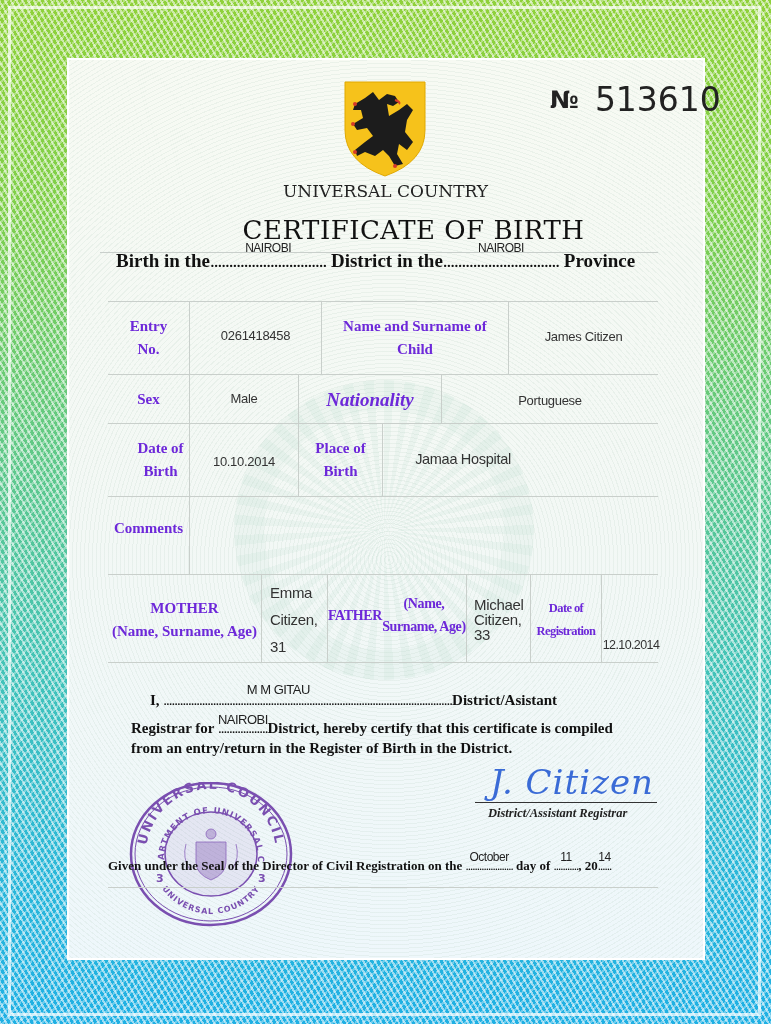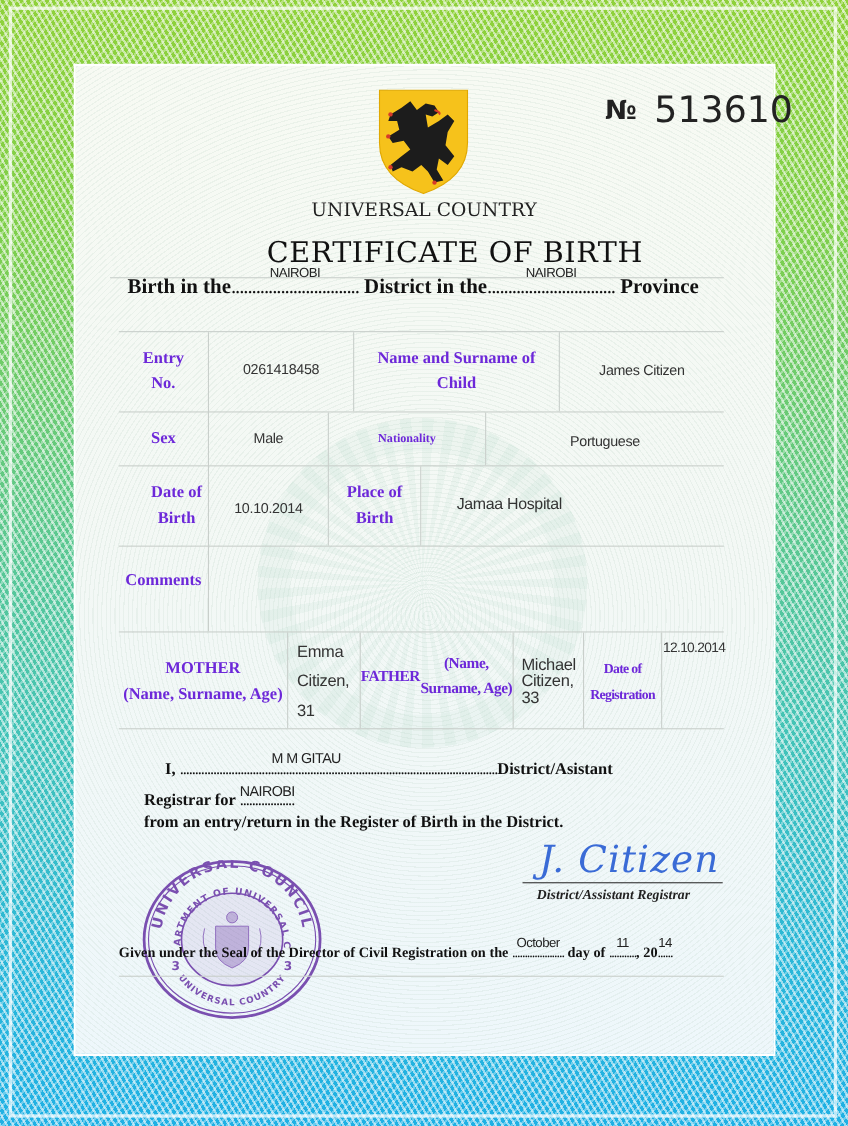--- a/index.html
+++ b/index.html
@@ -116,21 +116,21 @@
     <span style="width:50px;">Entry No.</span>
   </div>
 <div class="val" style="left:190px;top:302px;width:131px;height:66px;">0261418458</div>
 <div class="label" style="left:322px;top:302px;width:186px;height:72px;font-size:15px;">
     <span style="width:150px;">Name and Surname of Child</span>
   </div>
 <div class="val" style="left:509px;top:302px;width:149px;height:68px;">James Citizen</div>
 
 <div class="label" style="left:108px;top:375px;width:81px;height:48px;font-size:15px;">Sex</div>
 <div class="val" style="left:190px;top:375px;width:108px;height:46px;">Male</div>
-<div class="label" style="left:299px;top:375px;width:142px;height:48px;font-size:11px;">Nationality</div>
+<div class="label" style="left:299px;top:375px;width:142px;height:48px;font-size:19px;font-style:italic;">Nationality</div>
 <div class="val" style="left:442px;top:375px;width:216px;height:50px;">Portuguese</div>
 
 <div class="label" style="left:120px;top:424px;width:81px;height:72px;font-size:15px;">
     <span style="width:60px;">Date of Birth</span>
   </div>
 <div class="val" style="left:190px;top:424px;width:108px;height:74px;">10.10.2014</div>
 <div class="label" style="left:299px;top:424px;width:83px;height:72px;font-size:15px;">
     <span style="width:60px;">Place of Birth</span>
   </div>
 <div class="val" style="left:383px;top:424px;width:160px;height:70px;font-size:14.5px;">Jamaa Hospital</div>
@@ -153,29 +153,29 @@
 </div>
 <div class="val" style="left:474px;top:575px;width:56px;height:88px;font-size:15px;flex-direction:column;align-items:flex-start;line-height:15px;">
   <span>Michael</span>
   <span>Citizen,</span>
   <span>33</span>
 </div>
 <div class="label" style="left:531px;top:575px;width:70px;height:90px;font-size:12.5px;flex-direction:column;letter-spacing:-0.6px;text-align:center;">
   <span>Date of</span>
   <span>Registration</span>
 </div>
-<div class="val" style="left:602px;top:545px;width:58px;height:88px;font-size:12.5px;letter-spacing:-0.6px;text-align:right;">12.10.2014</div>
+<div class="val" style="left:602px;top:601px;width:58px;height:88px;font-size:12.5px;letter-spacing:-0.6px;text-align:right;">12.10.2014</div>
 
 <div class="cert-text" style="left:150px;top:692px;">
   <span>I,</span>
   <span class="dots">.........................................................................................................<span class="fill" style="left:0;right:auto;width:230px;top:-10px;font-size:13px;">M M GITAU</span></span><span>District/Asistant</span>
 </div>
 <div class="cert-text" style="left:131px;top:720px;">
   <span>Registrar for</span>
-  <span class="dots">..................<span class="fill" style="top:-8px;font-size:13px;">NAIROBI</span></span>
+  <span class="dots">..................<span class="fill" style="top:-8px;font-size:13px;">NAIROBI</span></span><span>District, hereby certify that this certificate is compiled</span>
 </div>
 <div class="cert-text" style="left:131px;top:740px;">from an entry/return in the Register of Birth in the District.</div>
 
 <div class="sig">J. Citizen</div>
 <div class="sig-line"></div>
 <div class="sig-label">District/Assistant Registrar</div>
 
 <svg class="seal" viewBox="0 0 170 145">
   <defs>
     <path id="sealTop" d="M 20 72 A 65 65 0 0 1 150 72"></path>

